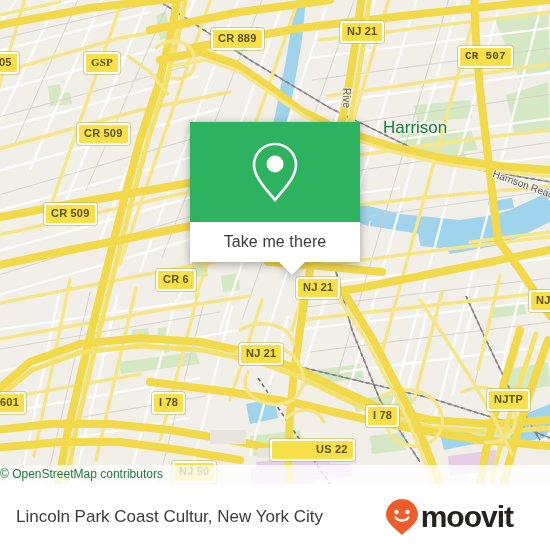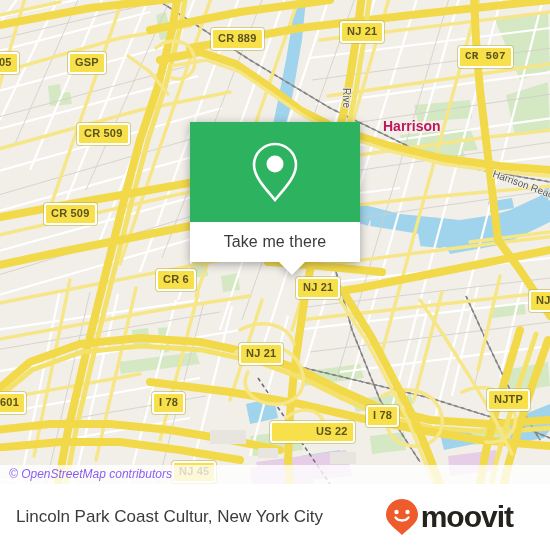--- a/index.html
+++ b/index.html
@@ -33,49 +33,46 @@
     padding: 3px 5px 4px 5px;
     white-space: nowrap;
     box-shadow: 0 0 0 1px rgba(190,175,60,.55);
     letter-spacing: .2px;
     font-family: "Liberation Sans", sans-serif;
   }
 
   
   .place-label {
     position: absolute;
-    color: #be185d;
-    font-size: 14px;
+    color: #15803d;
+    font-size: 17px;
     white-space: nowrap;
     text-shadow:
       1.4px 0 #f2efe9, -1.4px 0 #f2efe9, 0 1.4px #f2efe9, 0 -1.4px #f2efe9,
       1px 1px #f2efe9, -1px -1px #f2efe9, 1px -1px #f2efe9, -1px 1px #f2efe9;
-    font-weight: bold;
   }
   .water-label {
     position: absolute;
     color: #5a5a5a;
     font-size: 10px;
     white-space: nowrap;
     text-shadow: 1px 0 #f2efe9, -1px 0 #f2efe9, 0 1px #f2efe9, 0 -1px #f2efe9;
   }
   .water-label.vert { transform: rotate(90deg); transform-origin: left top; }
   .water-label.diag { transform: rotate(20deg); transform-origin: left top; }
 
   
   #attribution {
     position: absolute;
     left: 0; top: 465px;
     width: 550px; height: 19px;
     background: rgba(255,255,255,.78);
-    color: #8b5cf6;
+    color: #15803d;
     font-size: 12px;
     line-height: 19px;
-    padding-left: 9px;
-    font-style: italic;
   }
 
   
   #popup {
     position: absolute;
     left: 190px; top: 122px;
     width: 204px; height: 140px;
     filter: drop-shadow(0 2px 5px rgba(0,0,0,.33));
   }
   #popup-image {
@@ -371,36 +368,36 @@
       </g>
 
       <g>
         <rect class="bld" x="210" y="430" width="36" height="14"></rect>
         <rect class="bld" x="330" y="452" width="26" height="12"></rect>
         <rect class="bld" x="258" y="448" width="20" height="10"></rect>
       </g>
     </svg>
 
     <div class="shield" style="left:-8px;  top:52px;">05</div>
-    <div class="shield" style="left:68px;  top:52px;">GSP</div>
+    <div class="shield" style="left:84px;  top:52px;font-family:Liberation Serif, serif;">GSP</div>
     <div class="shield" style="left:211px; top:28px;">CR 889</div>
     <div class="shield" style="left:340px; top:21px;">NJ 21</div>
     <div class="shield" style="left:458px; top:46px;font-family:Liberation Mono, monospace;">CR 507</div>
     <div class="shield" style="left:77px;  top:123px;">CR 509</div>
     <div class="shield" style="left:44px;  top:203px;">CR 509</div>
     <div class="shield" style="left:156px; top:225px;margin-top:44px;">CR 6</div>
     <div class="shield" style="left:296px; top:277px;">NJ 21</div>
     <div class="shield" style="left:529px; top:290px;">NJ</div>
     <div class="shield" style="left:239px; top:343px;">NJ 21</div>
     <div class="shield" style="left:-7px;  top:392px;">601</div>
     <div class="shield" style="left:152px; top:392px;">I 78</div>
     <div class="shield" style="left:366px; top:405px;">I 78</div>
     <div class="shield" style="left:487px; top:389px;">NJTP</div>
-    <div class="shield" style="left:270px; top:421px;padding-left:44px;">US 22</div>
-    <div class="shield" style="left:172px; top:461px;">NJ 45</div>
+    <div class="shield" style="left:270px; top:439px;padding-left:44px;">US 22</div>
+    <div class="shield" style="left:172px; top:461px;">NJ 50</div>
 
     <div class="place-label" style="left:383px; top:118px;">Harrison</div>
     <div class="water-label vert" style="left:352px; top:88px;">Rive</div>
     <div class="water-label diag" style="left:495px; top:168px;">Harrison Reach</div>
 
     <div id="attribution">© OpenStreetMap contributors</div>
 
     <div id="popup">
       <div id="popup-image">
         <svg width="50" height="62" viewBox="0 0 50 62">

